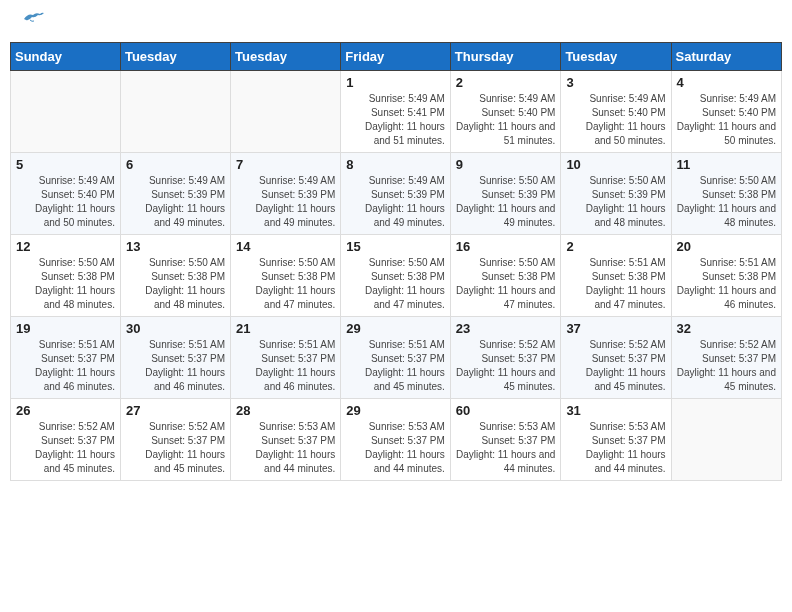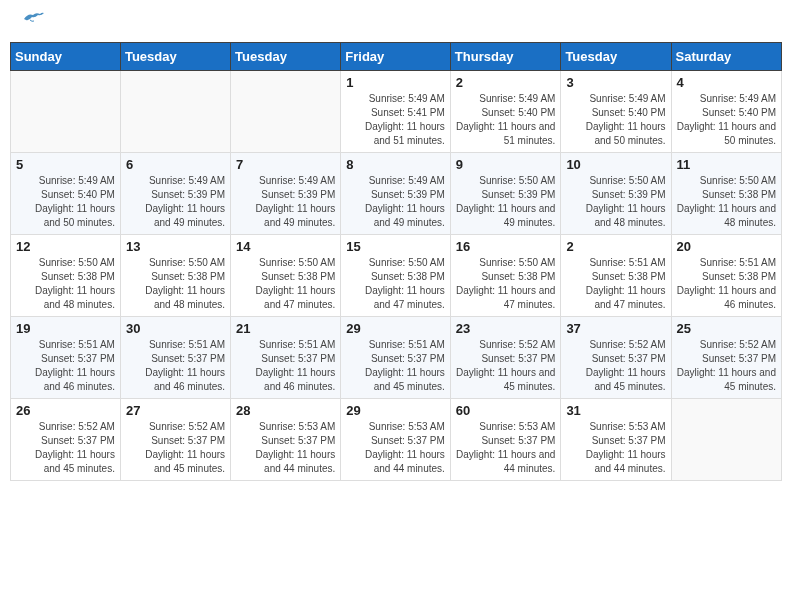--- a/index.html
+++ b/index.html
@@ -224,21 +224,21 @@
         </td>
         <td>
           <span class="day-number">23</span>
           <div class="day-info">Sunrise: 5:52 AM<br>Sunset: 5:37 PM<br>Daylight: 11 hours and 45 minutes.</div>
         </td>
         <td>
           <span class="day-number">37</span>
           <div class="day-info">Sunrise: 5:52 AM<br>Sunset: 5:37 PM<br>Daylight: 11 hours and 45 minutes.</div>
         </td>
         <td>
-          <span class="day-number">25</span>
+          <span class="day-number">32</span>
           <div class="day-info">Sunrise: 5:52 AM<br>Sunset: 5:37 PM<br>Daylight: 11 hours and 45 minutes.</div>
         </td>
       </tr>
       <tr>
         <td>
           <span class="day-number">26</span>
           <div class="day-info">Sunrise: 5:52 AM<br>Sunset: 5:37 PM<br>Daylight: 11 hours and 45 minutes.</div>
         </td>
         <td>
           <span class="day-number">27</span>

